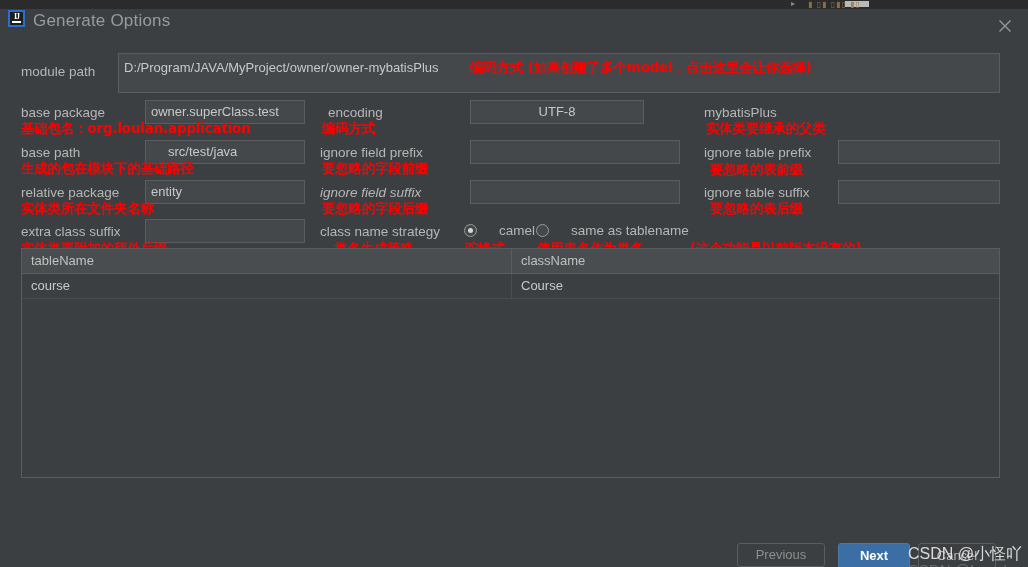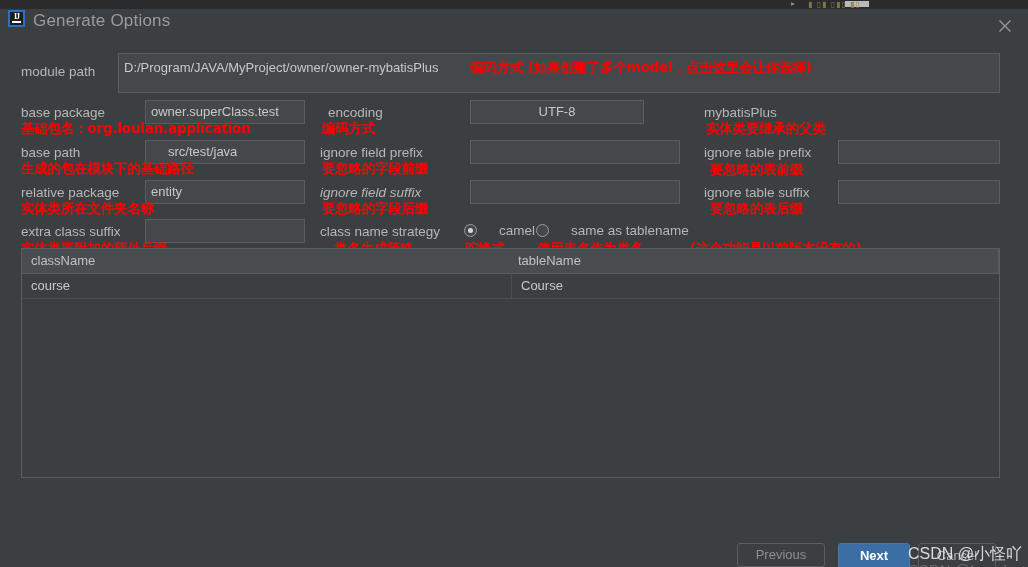--- a/index.html
+++ b/index.html
@@ -341,22 +341,22 @@
   <div class="lbl" style="left:704px; top:136px;">ignore table prefix</div>
   <div class="fld empty" style="left:838px; top:131px; width:162px;"></div>
   <div class="ann" style="left:710px; top:152px;">要忽略的表前缀</div>
 
   <div class="lbl" style="left:704px; top:176px;">ignore table suffix</div>
   <div class="fld empty" style="left:838px; top:171px; width:162px;"></div>
   <div class="ann" style="left:710px; top:191px;">要忽略的表后缀</div>
 
   <div id="table">
     <div id="table-head">
+      <div class="th c0">tableName</div>
       <div class="th c1">className</div>
-      <div class="th c0">tableName</div>
     </div>
     <div class="tr">
       <div class="td c0">course</div>
       <div class="td c1">Course</div>
     </div>
   </div>
 
   <div id="btn-previous">Previous</div>
   <div id="btn-next">Next</div>
   <div id="btn-cancel">Cancel</div>

